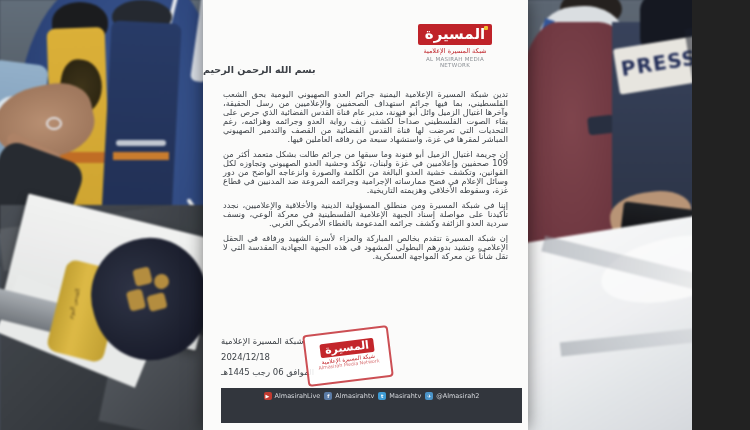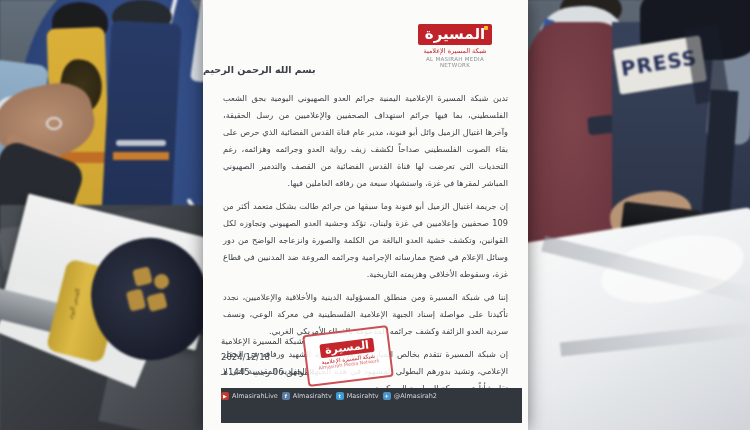--- a/index.html
+++ b/index.html
@@ -1,16 +1,16 @@
 <!DOCTYPE html>
 <html lang="ar"><head>
 <meta charset="utf-8">
 <style>
   html,body{margin:0;padding:0;background:#222;}
-  .scene{position:relative;width:750px;height:430px;overflow:hidden;
+  .scene{position:relative;width:692px;height:430px;overflow:hidden;
          background:#46505c;font-family:"DejaVu Sans",sans-serif;}
 
   
   .photo{position:absolute;inset:0;filter:blur(1.1px) saturate(.85) contrast(.96);}
   .photo div{position:absolute;}
 
   .backdrop-left{left:0;top:0;width:218px;height:430px;
     background:linear-gradient(180deg,#5f6d7c 0%,#49525c 38%,#3a4047 68%,#2e3338 100%);}
   .jacket{left:18px;top:-22px;width:205px;height:375px;border-radius:45% 30% 20% 35%;
     background:radial-gradient(ellipse at 60% 35%,#32559c 0%,#27468a 45%,#1c3468 100%);
@@ -107,37 +107,37 @@
   .logo-box{display:inline-block;position:relative;background:#bf2329;color:#fff;font-weight:bold;
     font-size:15px;line-height:21px;padding:0 7px;border-radius:2px;letter-spacing:-1px;}
   .logo-dot{position:absolute;right:4px;top:2px;width:4px;height:4px;background:#f2c230;border-radius:1px;}
   .logo-ar{color:#bf2329;font-size:6.5px;margin-top:2px;}
   .logo-en{color:#8a8f94;font-size:5.5px;letter-spacing:.3px;margin-top:1px;}
 
   .bismillah{position:absolute;top:64px;left:0;right:0;text-align:left;
     font-size:9.5px;font-weight:bold;color:#3c4046;direction:rtl;}
 
   .doc-body{position:absolute;top:90px;right:20px;left:20px;direction:rtl;
-    text-align:justify;text-align-last:right;font-size:8.2px;line-height:17px;color:#3e4348;}
+    text-align:justify;text-align-last:right;font-size:8.2px;line-height:9px;color:#3e4348;}
   .doc-body p{margin:0 0 6px 0;}
 
   .sig{position:absolute;left:18px;top:334px;direction:rtl;text-align:left;
     font-size:8.5px;line-height:15.5px;color:#3e4348;}
 
   .stamp{position:absolute;left:102px;top:330px;width:86px;height:52px;border:2px solid rgba(191,35,41,.8);
     border-radius:4px;background:rgba(255,255,255,.88);transform:rotate(-7deg);text-align:center;padding-top:4px;}
   .stamp-box{display:inline-block;background:#c3262b;color:#fff;font-weight:bold;font-size:11px;
     line-height:14px;padding:0 5px;border-radius:2px;letter-spacing:-1px;}
   .stamp-ar{color:#c3262b;font-size:5.5px;margin-top:1px;}
   .stamp-en{color:rgba(195,38,43,.65);font-size:4.8px;}
 
   .footbar{position:absolute;left:18px;right:6px;top:388px;height:35px;background:#32363d;color:#e6e8ec;}
   .footbar-row1{display:flex;justify-content:space-between;padding:5px 52px 0 45px;
     font-size:8.5px;font-weight:bold;}
-  .footbar-row2{display:flex;justify-content:flex-start;gap:4px;margin-top:4px;
+  .footbar-row2{display:flex;justify-content:center;gap:4px;margin-top:4px;
     font-size:6.5px;color:#d6d9de;align-items:center;}
   .soc{display:flex;align-items:center;gap:3px;}
   .soc-ico{width:8px;height:8px;border-radius:2px;color:#fff;font-size:5px;line-height:8px;
     text-align:center;font-weight:bold;}
   .ico-yt{background:#c13a30;}.ico-fb{background:#5a7ba6;}.ico-tw{background:#3d9bd5;}.ico-tg{background:#4a93c8;}
 </style>
 </head>
 <body>
 
 <div class="scene">

